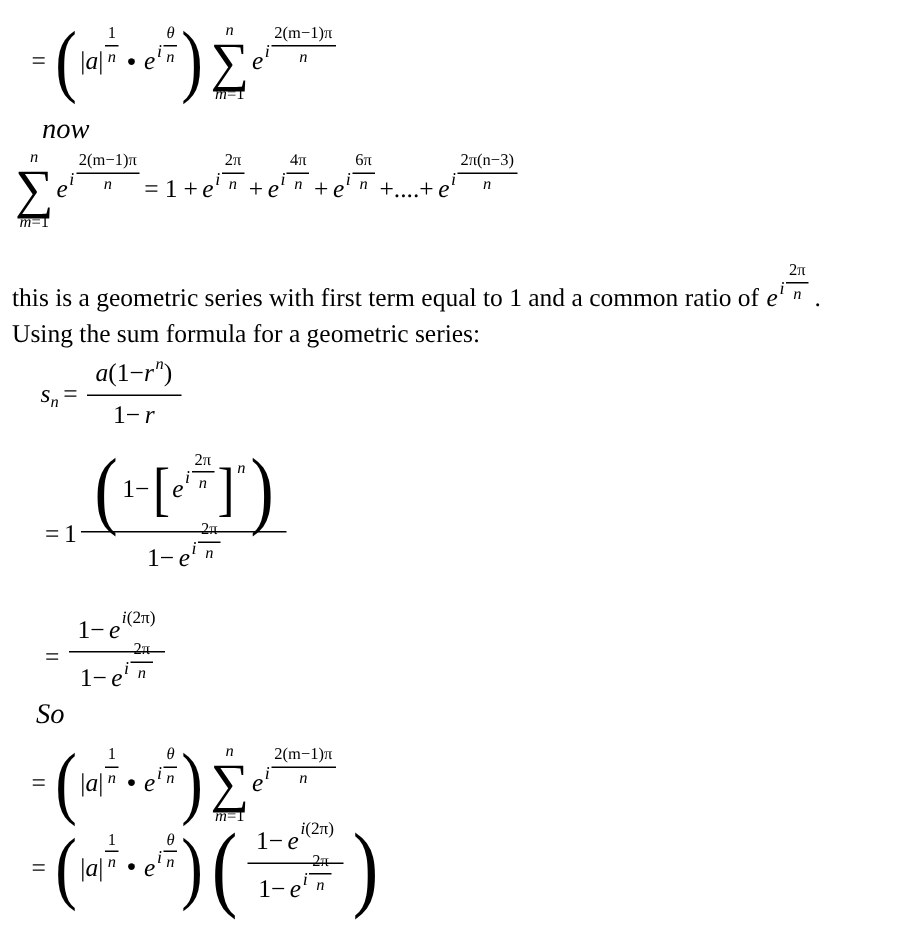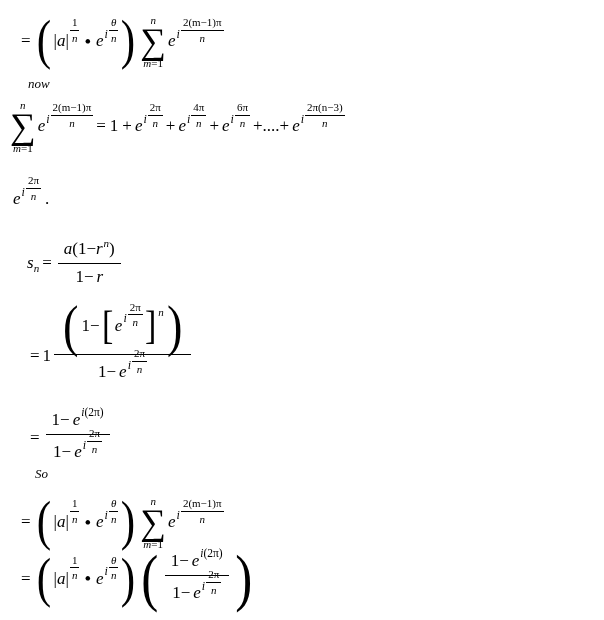--- a/index.html
+++ b/index.html
@@ -26,21 +26,21 @@
   .nary .sigma{font-size:36px;line-height:.85}
   .paren{line-height:.85;display:inline-block;margin:0 1px;transform:scale(.8,1)}
   .pa{font-size:54px}
   .pb{font-size:58px}
   .pc{font-size:64px}
   .bk{font-size:40px;line-height:.85;display:inline-block;margin:0 1px;transform:scale(.85,1)}
   .sup{font-size:11px;position:relative;top:-6px;margin-left:1px}
   .bsup{font-size:11px;position:relative;top:-14px}
   .exps{display:inline-flex;font-size:11.5px;transform:translateY(-8px);margin-left:1px}
   .sub{font-size:11px;position:relative;top:5px}
-  .word{font-size:13px}
+  .word{font-size:19px}
   .textline{font-size:17px}
   .shift13{position:relative;top:13px}
 </style>
 </head>
 <body>
 
 <div class="page">
 
   <div class="line" style="left:18px;top:14px">
     <span class="op">=</span>
@@ -153,33 +153,37 @@
         <span class="it ilow">i</span>
         <span class="sfrac">
           <span class="fn">2π(n−3)</span>
           <span class="fd it">n</span>
         </span>
       </span>
     </span>
   </div>
 
   <div class="line textline" style="left:8px;top:185px">
+    <span>this is a geometric series with first term equal to 1 and a common ratio of</span>
     <span class="pow" style="margin-left:5px">
       <span class="it">e</span>
       <span class="exp">
         <span class="it ilow">i</span>
         <span class="sfrac">
           <span class="fn">2π</span>
           <span class="fd it">n</span>
         </span>
       </span>
     </span>
     <span style="margin-left:4px">.</span>
   </div>
 
+  <div class="line textline" style="left:8px;top:213px">
+    <span>Using the sum formula for a geometric series:</span>
+  </div>
 
   <div class="line" style="left:27px;top:238px">
     <span class="it">s</span>
     <span class="sub it">n</span>
     <span class="op">=</span>
     <span class="mfrac">
       <span class="fn">
         <span class="it">a</span>
           <span>(</span>
           <span>1−</span>
@@ -258,21 +262,21 @@
             <span class="sfrac">
               <span class="fn">2π</span>
               <span class="fd it">n</span>
             </span>
           </span>
         </span>
       </span>
     </span>
   </div>
 
-  <div class="line" style="left:35px;top:466px">
+  <div class="line" style="left:24px;top:466px">
     <span class="word it">So</span>
   </div>
 
   <div class="line" style="left:18px;top:495px">
     <span class="op">=</span>
     <span class="paren pa">(</span>
     <span class="row">
       <span>|</span>
         <span class="it">a</span>
         <span>|</span>

